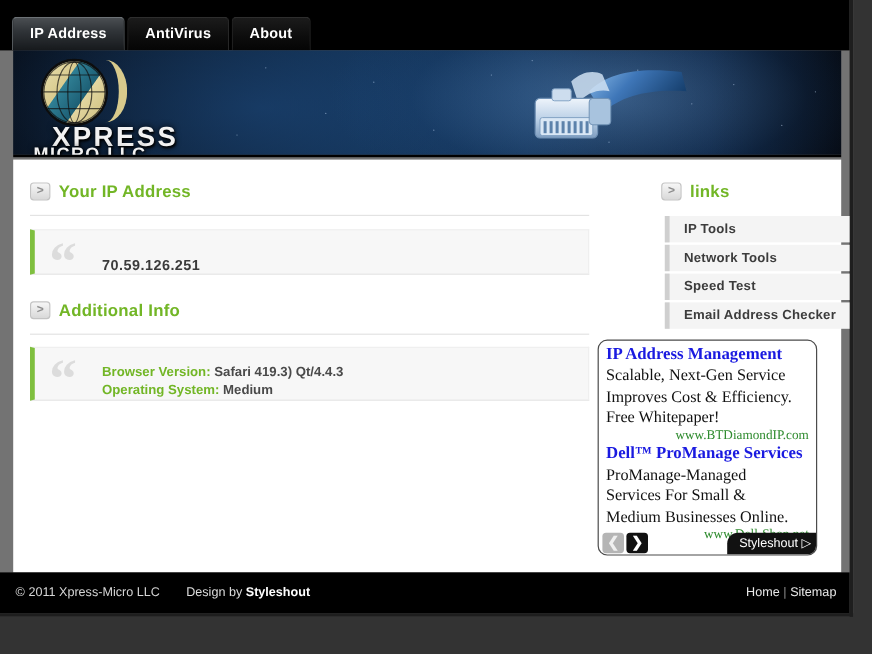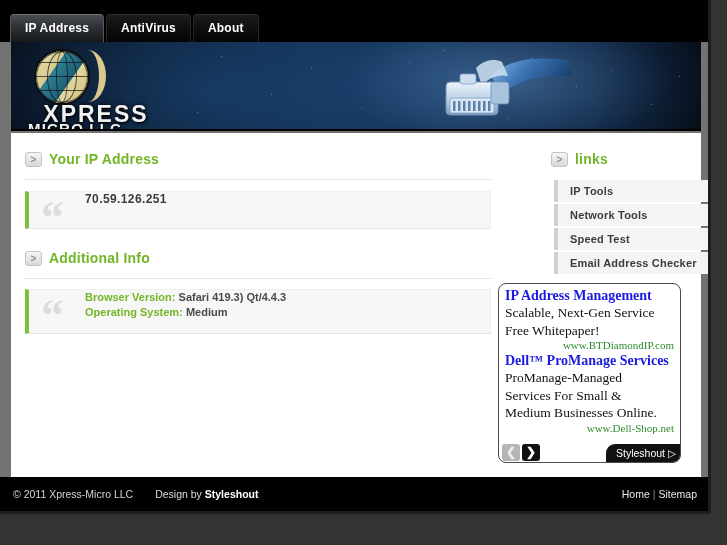--- a/index.html
+++ b/index.html
@@ -190,21 +190,21 @@
     color: #dcdcdc;
     font-family: "Liberation Serif", serif;
     font-size: 46px;
     font-weight: bold;
     line-height: 40px;
     user-select: none;
   }
   .quote .qbody {
     position: absolute;
     left: 56px; top: 0; right: 8px; bottom: 0;
-    display: flex; flex-direction: column; justify-content: flex-start;
+    display: flex; flex-direction: column; justify-content: flex-end;
   }
   .ipvalue {
     color: #3b3b3b;
     font-size: 12px;
     font-weight: bold;
     letter-spacing: .4px;
   }
   .info-line {
     font-size: 11px;
     font-weight: bold;
@@ -438,20 +438,21 @@
       <div class="link-item">Network Tools</div>
       <div class="link-item">Speed Test</div>
       <div class="link-item">Email Address Checker</div>
     </div>
 
     <div id="adbox">
       <div class="ad-inner">
         <div>
           <div class="ad-title">IP Address Management</div>
           <div class="ad-line">Scalable, Next-Gen Service</div>
+          <div class="ad-line">Improves Cost &amp; Efficiency.</div>
           <div class="ad-line">Free Whitepaper!</div>
           <div class="ad-url">www.BTDiamondIP.com</div>
         </div>
         <div>
           <div class="ad-title">Dell™ ProManage Services</div>
           <div class="ad-line">ProManage-Managed</div>
           <div class="ad-line">Services For Small &amp;</div>
           <div class="ad-line">Medium Businesses Online.</div>
           <div class="ad-url">www.Dell-Shop.net</div>
         </div>

